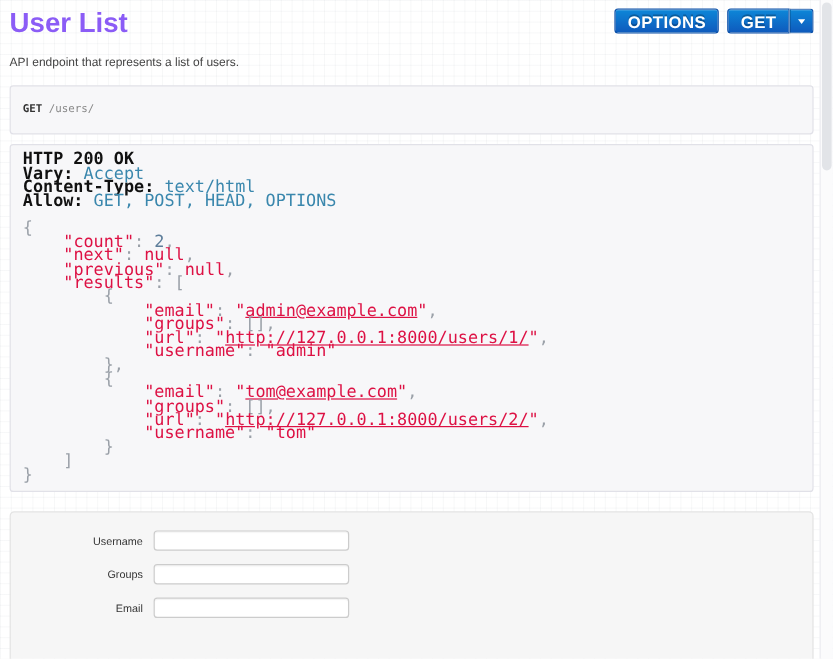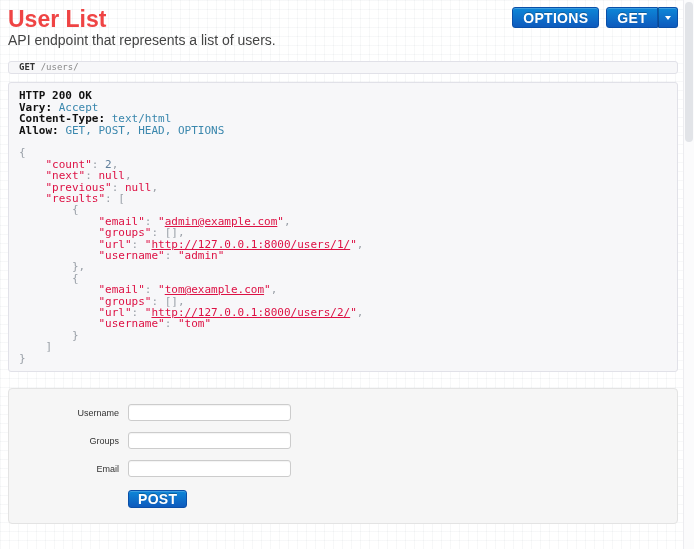--- a/index.html
+++ b/index.html
@@ -11,21 +11,21 @@
       linear-gradient(to right, rgba(140,150,160,0.07) 1px, transparent 1px),
       linear-gradient(to bottom, rgba(140,150,160,0.07) 1px, transparent 1px);
     background-size: 9px 9px;
     font-family: "Liberation Sans", sans-serif;
     color: #333;
   }
   .container { position: absolute; left: 8px; top: 0; width: 670px; }
 
   
   .page-header { display: flex; justify-content: space-between; align-items: flex-start; padding-top: 7px; }
-  h1.title { margin: 0; font-size: 23px; font-weight: bold; color: #ef4444; line-height: 1.1; }
+  h1.title { margin: 0; font-size: 23px; font-weight: bold; color: #8b5cf6; line-height: 1.1; }
   .btn-group { display: flex; gap: 7px; }
   .btn {
     display: inline-flex; align-items: center; justify-content: center;
     background-image: linear-gradient(to bottom, #0d87d8, #0e5abd);
     border: 1px solid #0a4fa8; border-radius: 3px;
     color: #fff; font-size: 14px; font-weight: bold; letter-spacing: 0.3px;
     padding: 5px 10px; height: 21px; cursor: pointer;
     text-shadow: 0 -1px 0 rgba(0,0,0,0.25);
     box-shadow: inset 0 1px 0 rgba(255,255,255,0.2);
   }
@@ -34,36 +34,36 @@
   .btn-split .btn-caret {
     border-top-left-radius: 0; border-bottom-left-radius: 0;
     border-left: 1px solid rgba(0,0,0,0.25); padding: 5px 6px;
   }
   .caret {
     display: inline-block; width: 0; height: 0;
     border-left: 3px solid transparent; border-right: 3px solid transparent;
     border-top: 4px solid #ffffff;
   }
 
-  .description { font-size: 14px; color: #444; }
+  .description { font-size: 10px; color: #444; margin-top: 15px; }
 
   
   pre.block {
     background: #f7f7f9; border: 1px solid #e1e1e8; border-radius: 3px;
     font-family: "DejaVu Sans Mono", "Liberation Mono", monospace;
     margin: 0; white-space: pre; overflow: hidden;
   }
   pre.request {
-    margin-top: 13px; padding: 0 10px;
+    margin-top: 13px; padding: 14px 10px;
     font-size: 9px; line-height: 11px; color: #888;
   }
   .req-method { font-weight: bold; color: #333; }
   pre.response {
     margin-top: 8px; padding: 7px 10px;
-    font-size: 11px; line-height: 11.4px; color: #999;
+    font-size: 14px; line-height: 11.4px; color: #999;
   }
   .h-status { font-weight: bold; color: #111; }
   .h-name { font-weight: bold; color: #111; }
   .h-val { color: #3a87ad; }
   .j-str { color: #dd1144; }
   .j-null { color: #dd1144; }
   .j-num { color: #5d7d9a; }
   .j-pun { color: #9aa0a8; }
   .j-link { color: #dd1144; text-decoration: underline; cursor: pointer; }
 
@@ -147,22 +147,19 @@
         </div>
         <div class="form-row">
           <label class="form-label">Groups</label>
           <input class="form-input" type="text" placeholder="" style="">
         </div>
         <div class="form-row">
           <label class="form-label">Email</label>
           <input class="form-input" type="text" placeholder="" style="">
         </div>
       </div>
-    <div class="submit-row">
-      <button class="btn btn-post">POST</button>
-    </div>
   </div>
 
 </div>
 
 <div class="scrollbar">
   <div class="scroll-thumb"></div>
 </div>
 
 </body></html>

